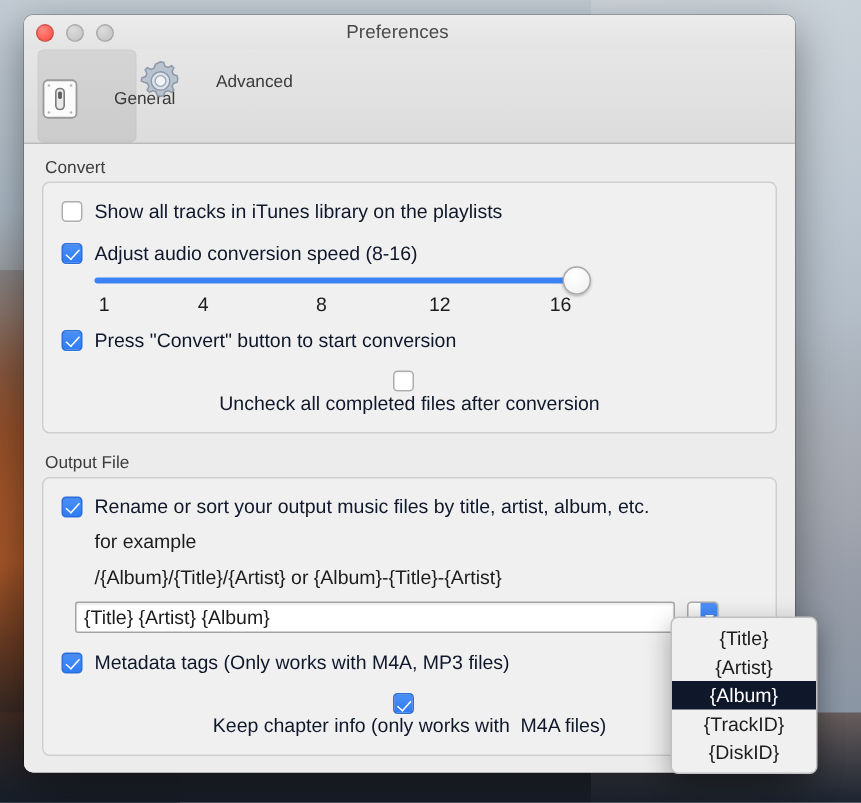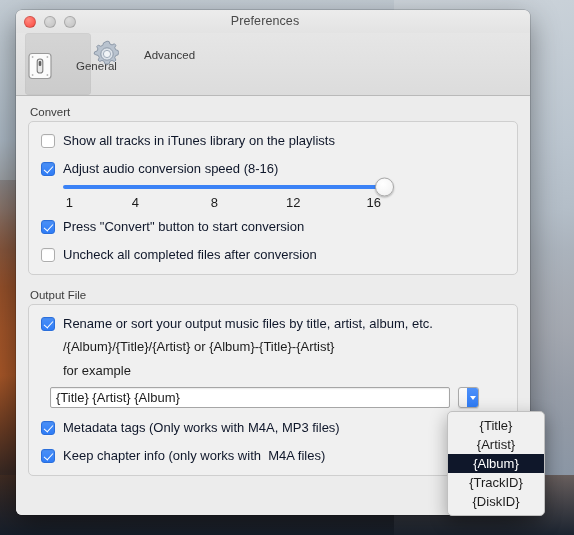--- a/index.html
+++ b/index.html
@@ -125,21 +125,21 @@
     margin: 0 0 3px 2px;
   }
   .group-body {
     border: 1px solid #cfcfcf;
     border-radius: 5px;
     background: rgba(255,255,255,.22);
     padding: 11px 12px 12px 12px;
   }
 
   .row { display: flex; align-items: center; margin-bottom: 13px; }
-  .row:last-child { margin-bottom: 0; }
+  .row:last-child { margin-bottom: 0; flex-direction: column; }
 
   
   .cb {
     width: 14px; height: 14px; flex: 0 0 14px;
     border-radius: 3px;
     background: #fff;
     border: .5px solid #adadad;
     box-shadow: inset 0 1px 1px rgba(0,0,0,.04), 0 .5px 0 rgba(255,255,255,.6);
     margin-right: 8px;
     position: relative;
@@ -339,22 +339,22 @@
 
     <div class="groupbox">
       <div class="group-title">Output File</div>
       <div class="group-body">
 
         <div class="row" style="margin-bottom:8px">
           <span class="cb on"></span>
           <span class="cblabel">Rename or sort your output music files by title, artist, album, etc.</span>
         </div>
 
+        <div class="subline">for example</div>
         <div class="subline">/{Album}/{Title}/{Artist} or {Album}-{Title}-{Artist}</div>
-        <div class="subline">for example</div>
 
         <div class="inputrow">
           <input class="tinput" type="text" value="{Title} {Artist} {Album}" style="">
           <div class="popbtn">
             <div class="arrowbox">
                 <span class="chev"></span>
               </div>
           </div>
         </div>
 

